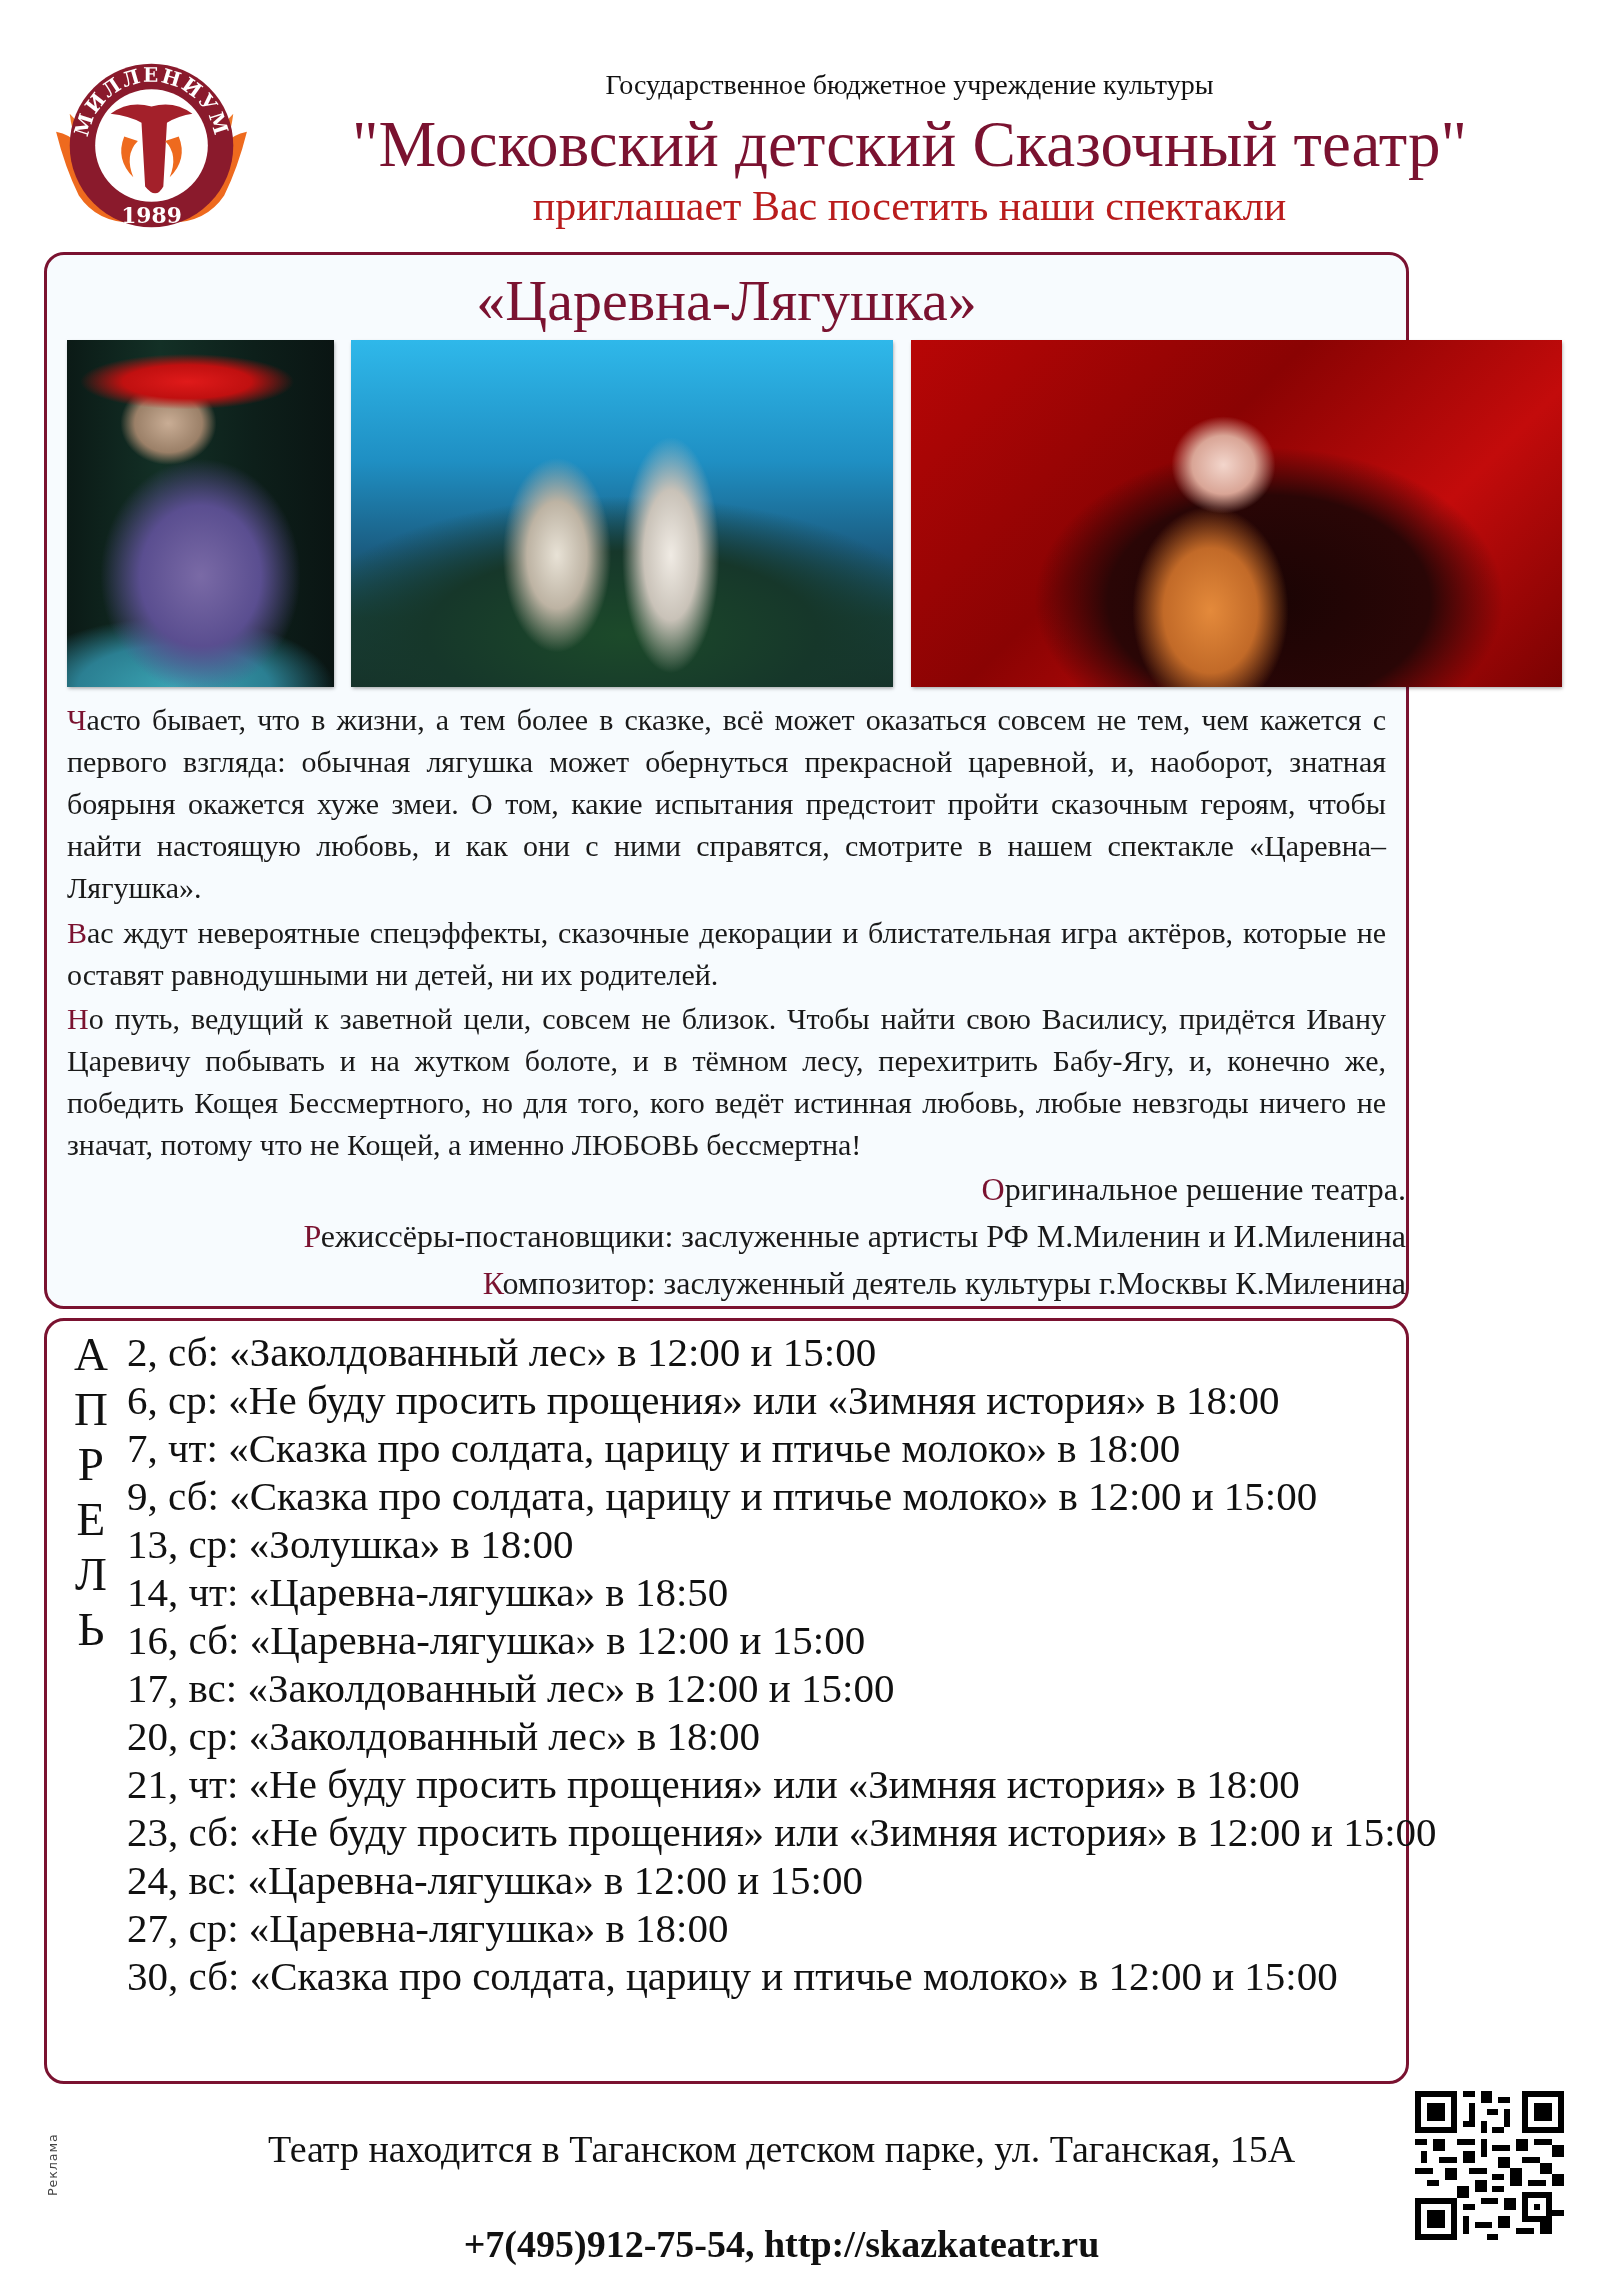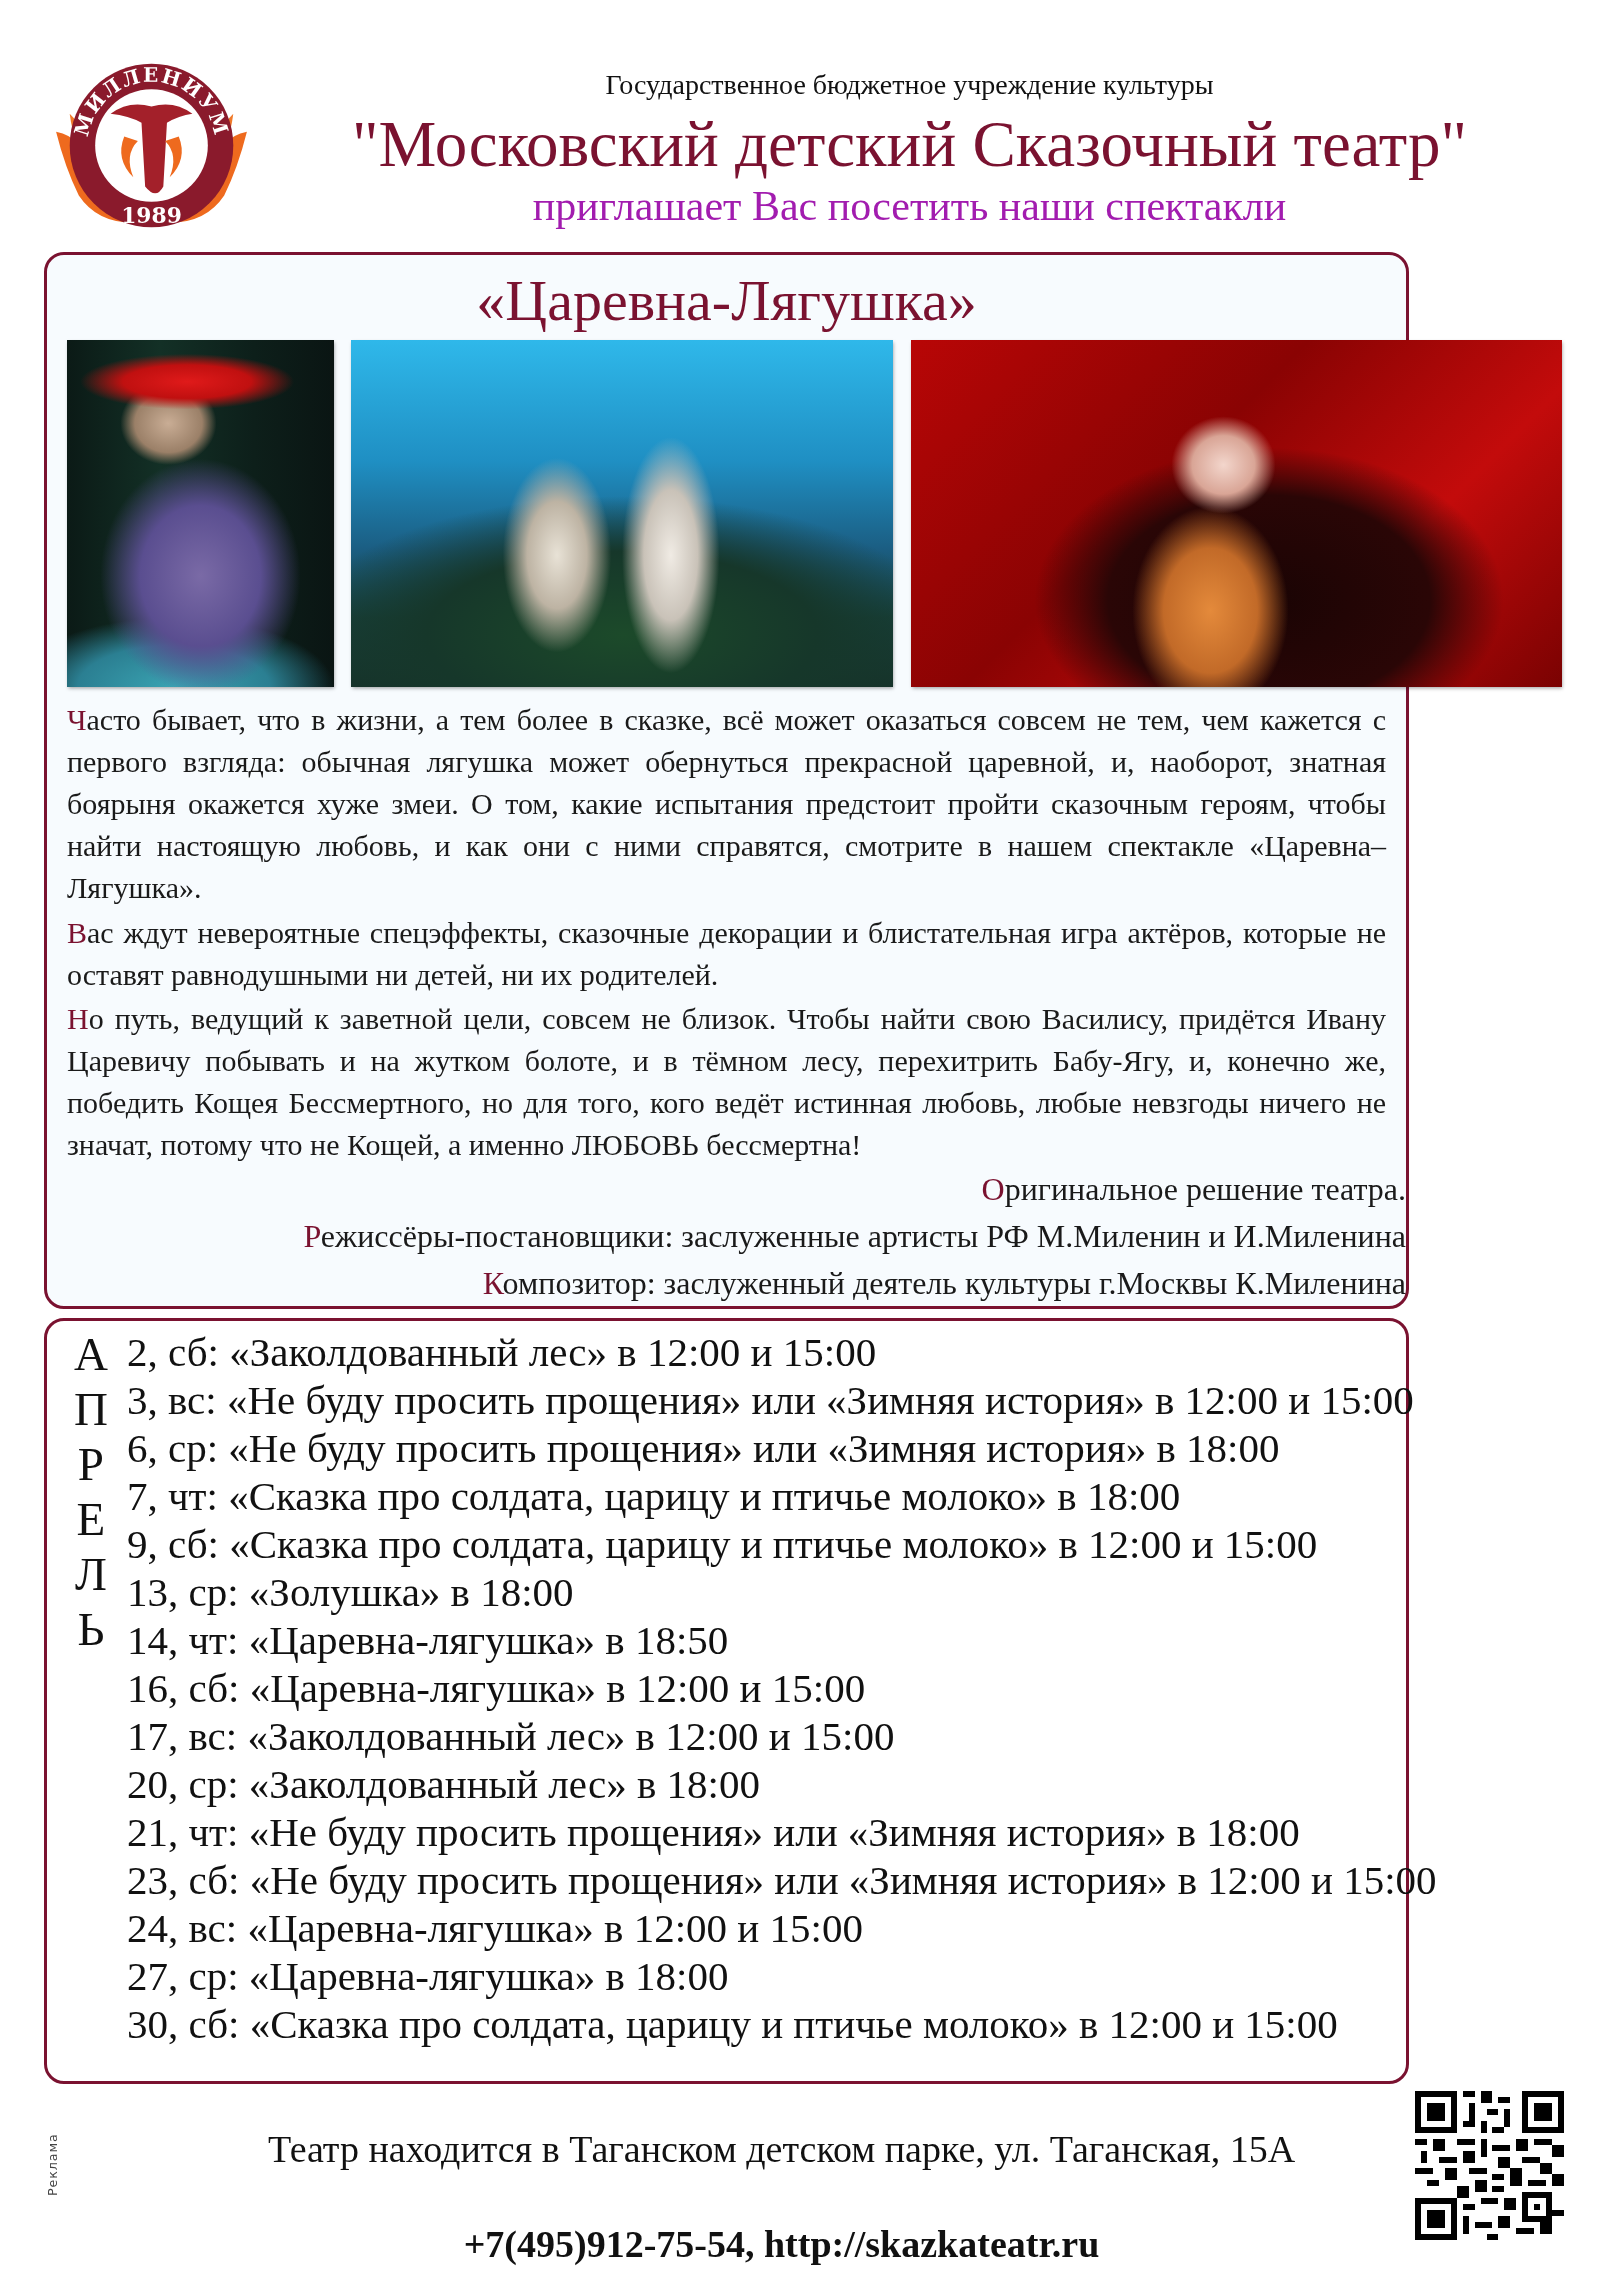--- a/index.html
+++ b/index.html
@@ -38,21 +38,21 @@
     }
     .header-line2 {
       font-size: 65px;
       line-height: 75px;
       color: #7a1230;
       margin-top: 0px;
     }
     .header-line3 {
       font-size: 42px;
       line-height: 49px;
-      color: #a21caf;
+      color: #b91c1c;
     }
 
     
     .box {
       position: absolute;
       left: 44px;
       width: 1365px;
       border: 3.6px solid #7a1230;
       border-radius: 20px;
       box-sizing: border-box;
@@ -282,21 +282,20 @@
   <div class="month-letters">
     <span>А</span>
     <span>П</span>
     <span>Р</span>
     <span>Е</span>
     <span>Л</span>
     <span>Ь</span>
   </div>
   <ul class="schedule-list">
     <li>2, сб: «Заколдованный лес» в 12:00 и 15:00</li>
-    <li>3, вс: «Не буду просить прощения» или «Зимняя история» в 12:00 и 15:00</li>
     <li>6, ср: «Не буду просить прощения» или «Зимняя история» в 18:00</li>
     <li>7, чт: «Сказка про солдата, царицу и птичье молоко» в 18:00</li>
     <li>9, сб: «Сказка про солдата, царицу и птичье молоко» в 12:00 и 15:00</li>
     <li>13, ср: «Золушка» в 18:00</li>
     <li>14, чт: «Царевна-лягушка» в 18:50</li>
     <li>16, сб: «Царевна-лягушка» в 12:00 и 15:00</li>
     <li>17, вс: «Заколдованный лес» в 12:00 и 15:00</li>
     <li>20, ср: «Заколдованный лес» в 18:00</li>
     <li>21, чт: «Не буду просить прощения» или «Зимняя история» в 18:00</li>
     <li>23, сб: «Не буду просить прощения» или «Зимняя история» в 12:00 и 15:00</li>

